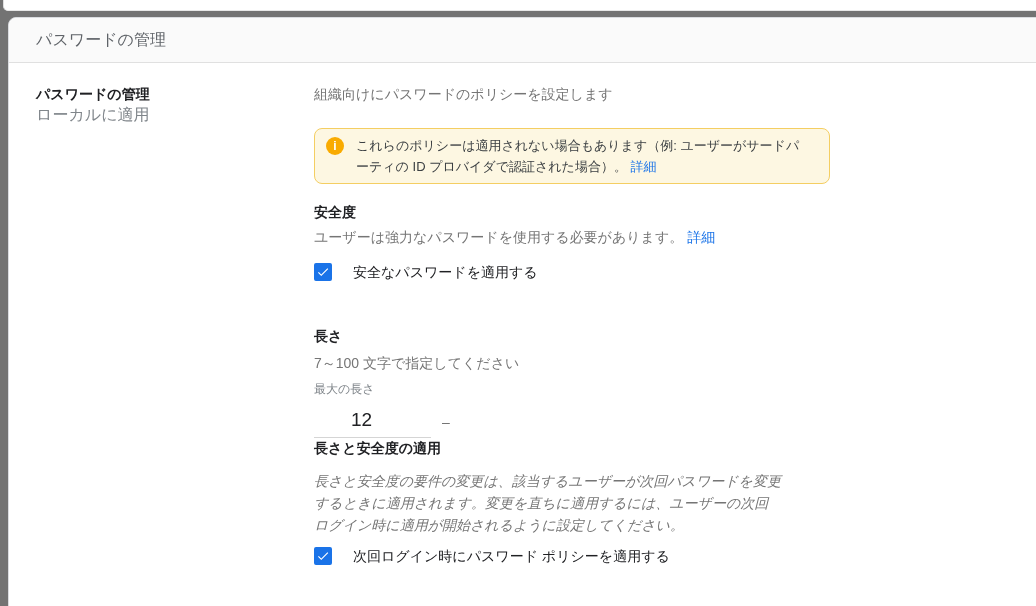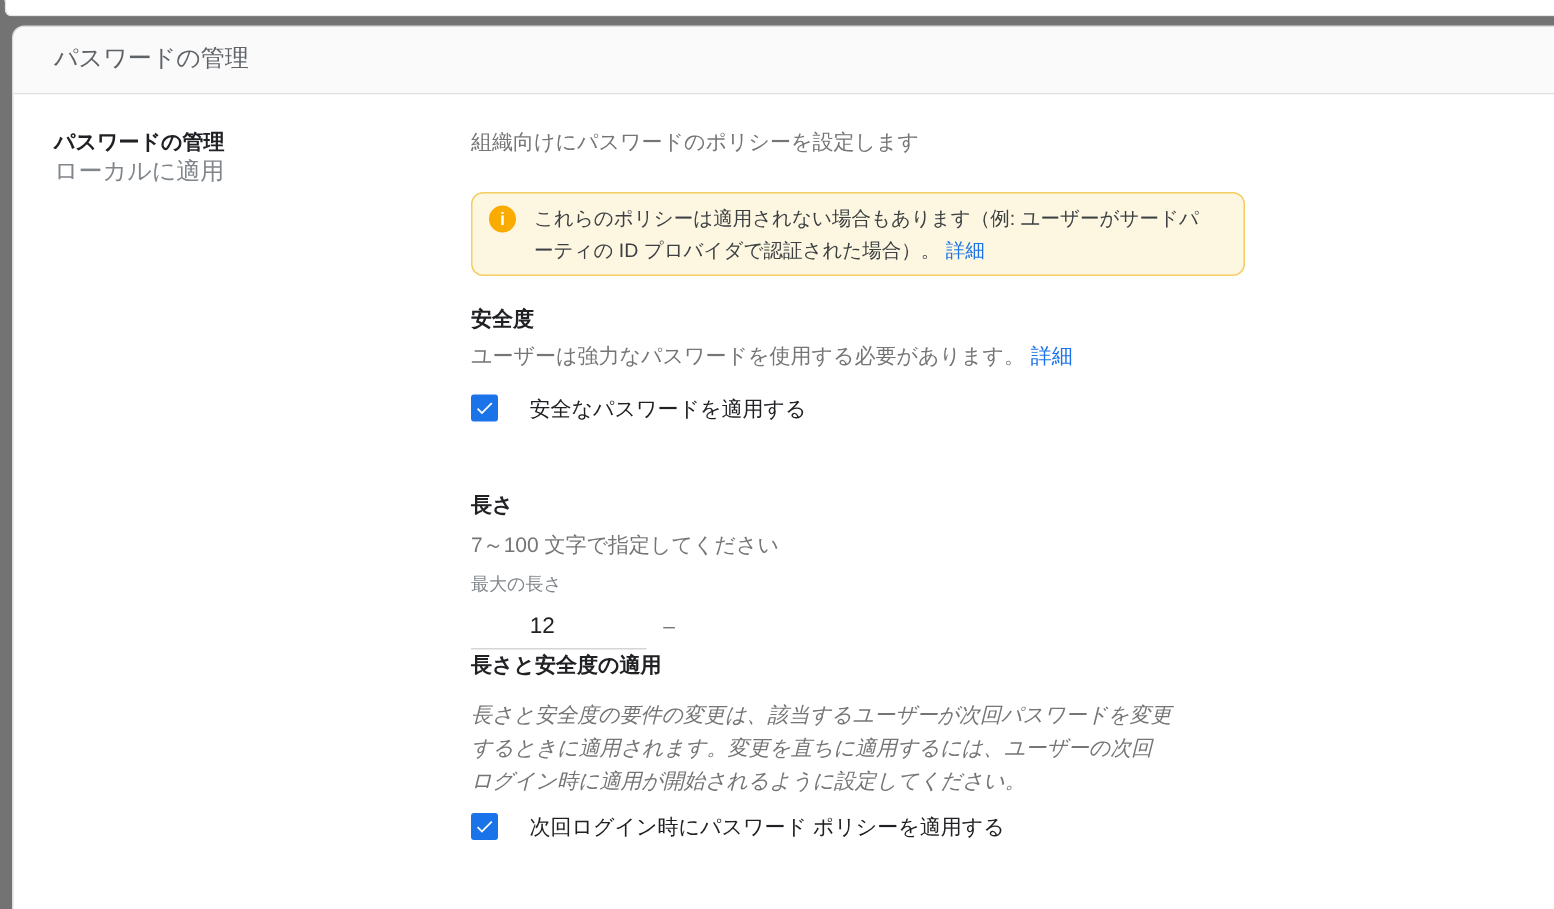--- a/index.html
+++ b/index.html
@@ -55,21 +55,21 @@
     display:flex;align-items:center;justify-content:center;cursor:pointer;flex:0 0 18px;}
   .checkbox.checked{background:var(--accent);border-color:var(--accent);}
   .checkbox svg{display:none;width:14px;height:14px;fill:#fff;}
   .checkbox.checked svg{display:block;}
   .checkbox-label{font-size:14px;color:var(--text-primary);line-height:20px;}
 
   .length-fields{display:flex;align-items:flex-end;}
   .field{width:117px;}
   .field-label{font-size:12px;color:#80868b;line-height:16px;margin-bottom:4px;}
   .field-input{width:117px;border:none;outline:none;background:transparent;
-    border-bottom:1px solid #d5d5d5;text-align:center;font-size:15px;color:var(--text-primary);
+    border-bottom:1px solid #d5d5d5;text-align:center;font-size:19px;color:var(--text-primary);
     padding:8px 22px 6px 0;font-family:inherit;}
   .dash{width:30px;text-align:center;color:var(--text-secondary);font-size:14px;padding-bottom:8px;}
 </style>
 </head>
 <body>
 
 <div class="viewport">
   <div class="top-hairline"></div>
   <div class="top-strip"></div>
 

